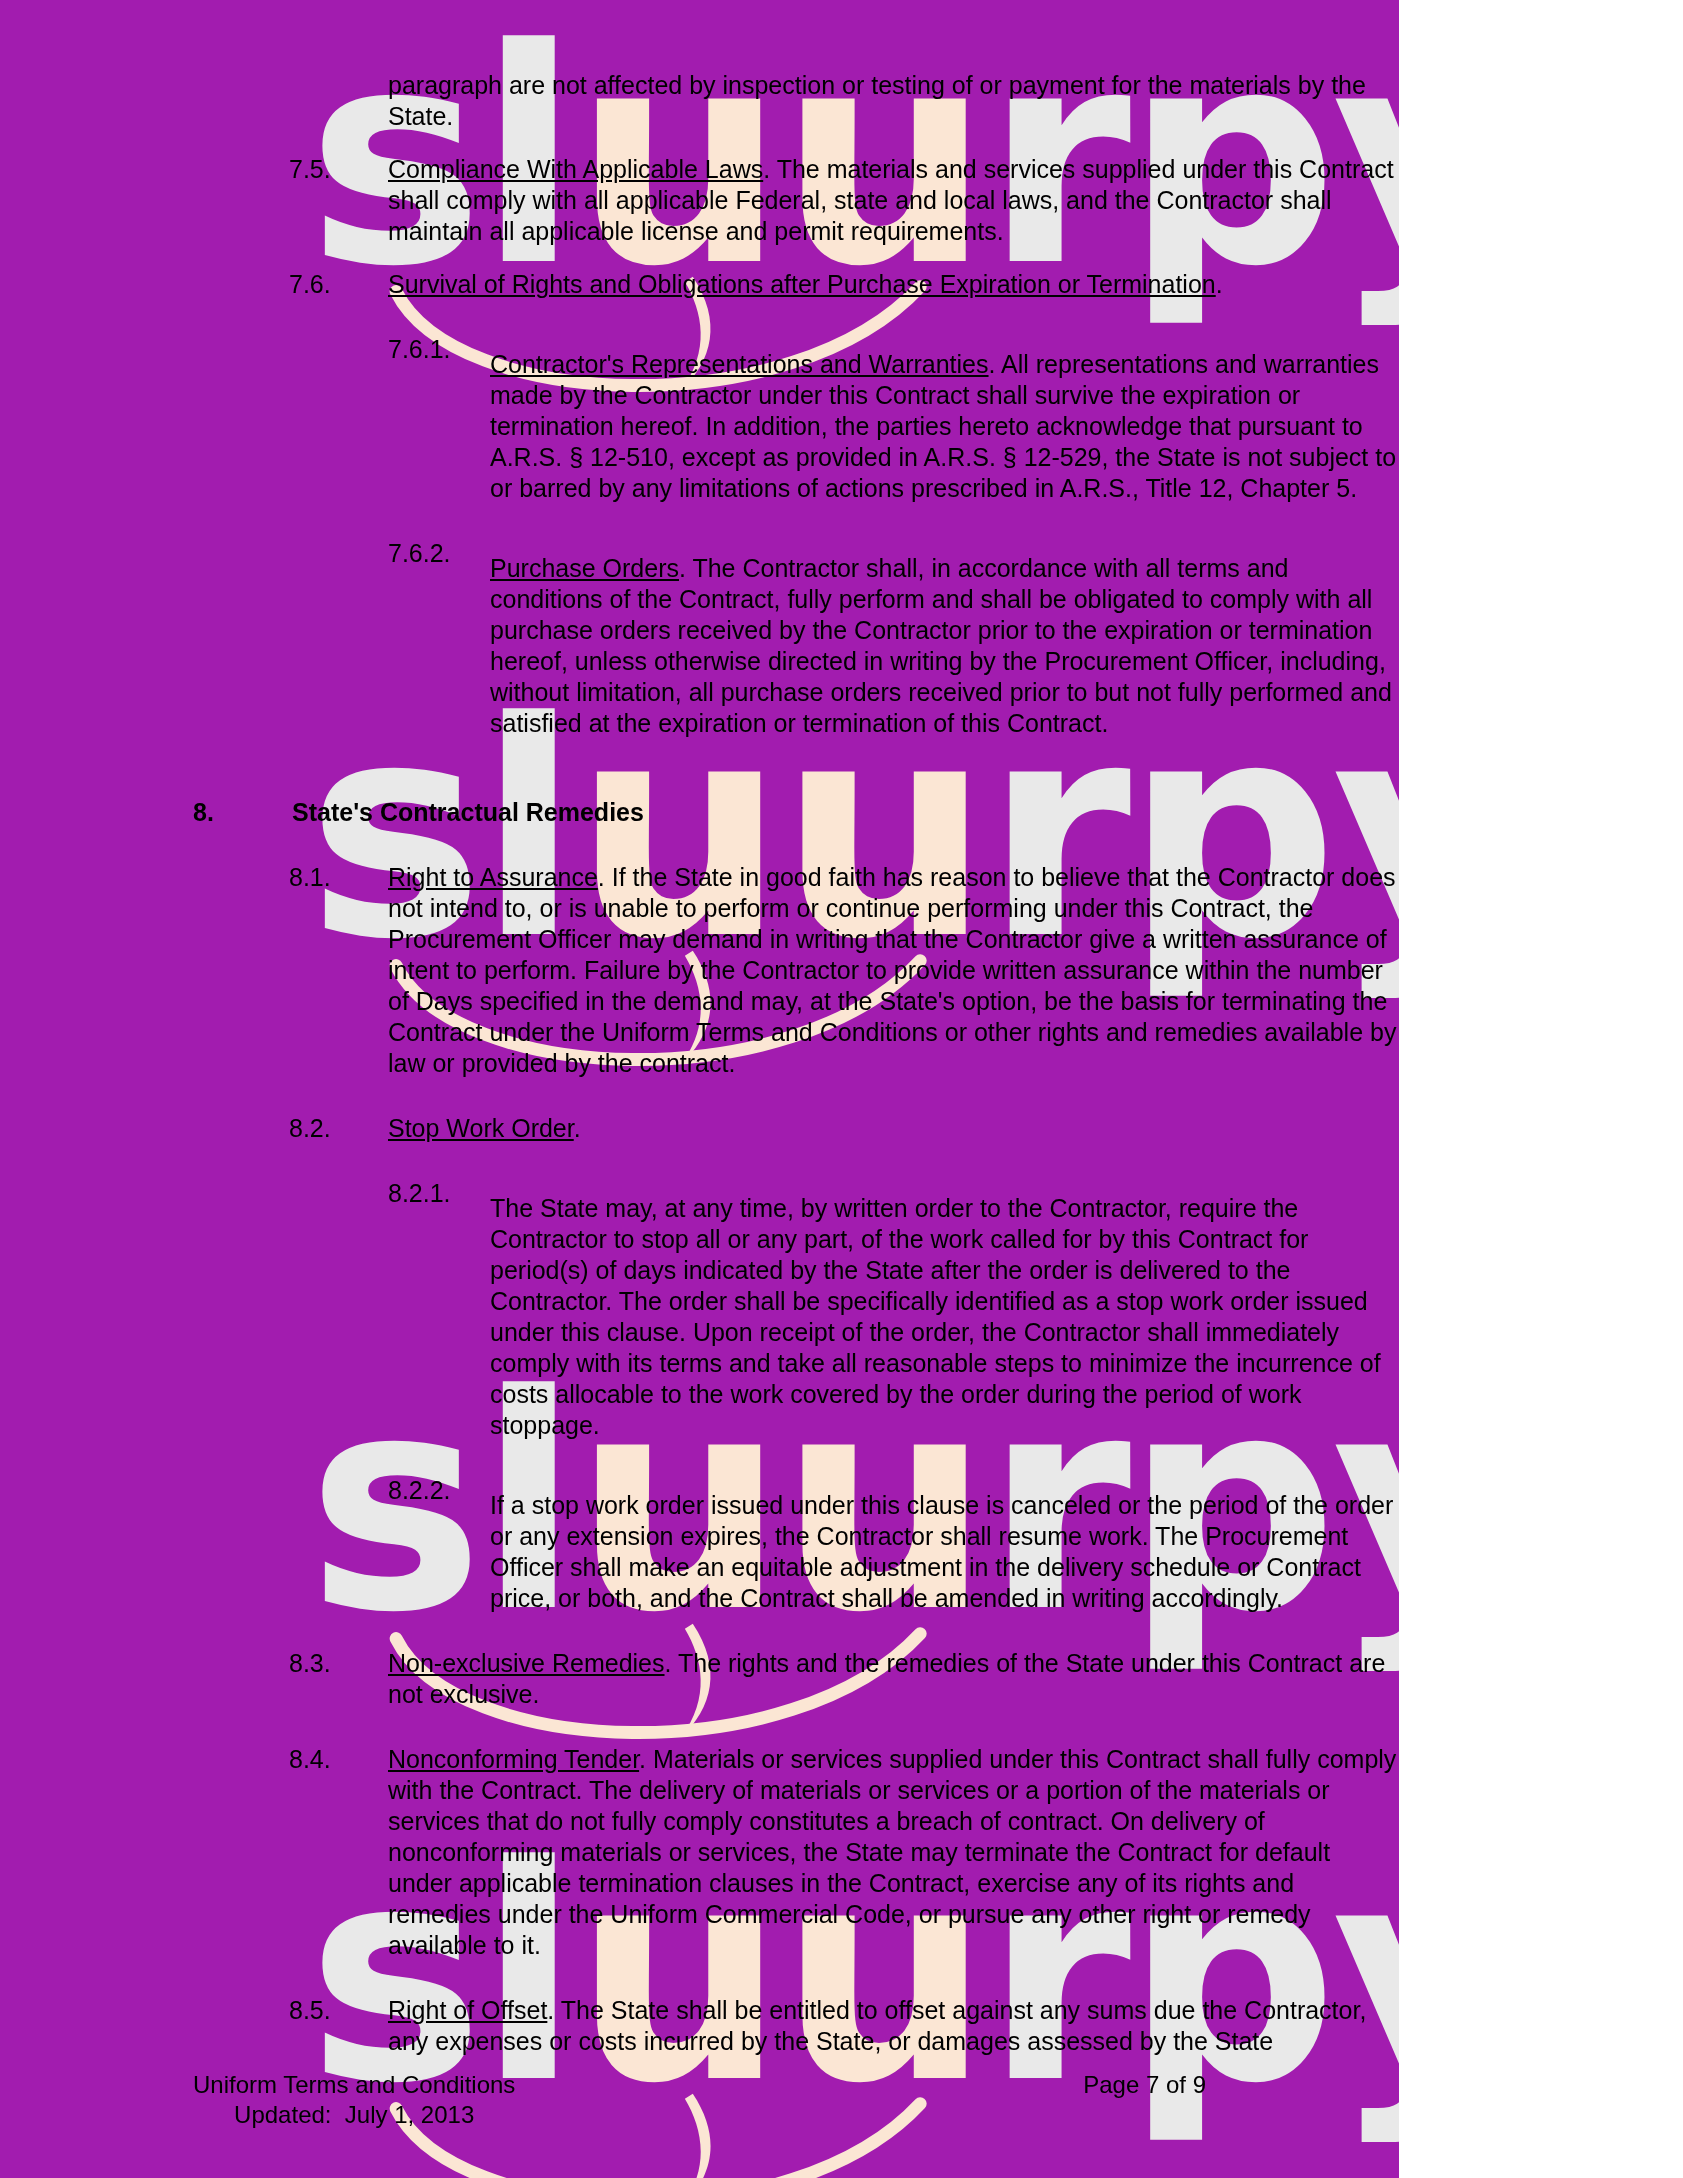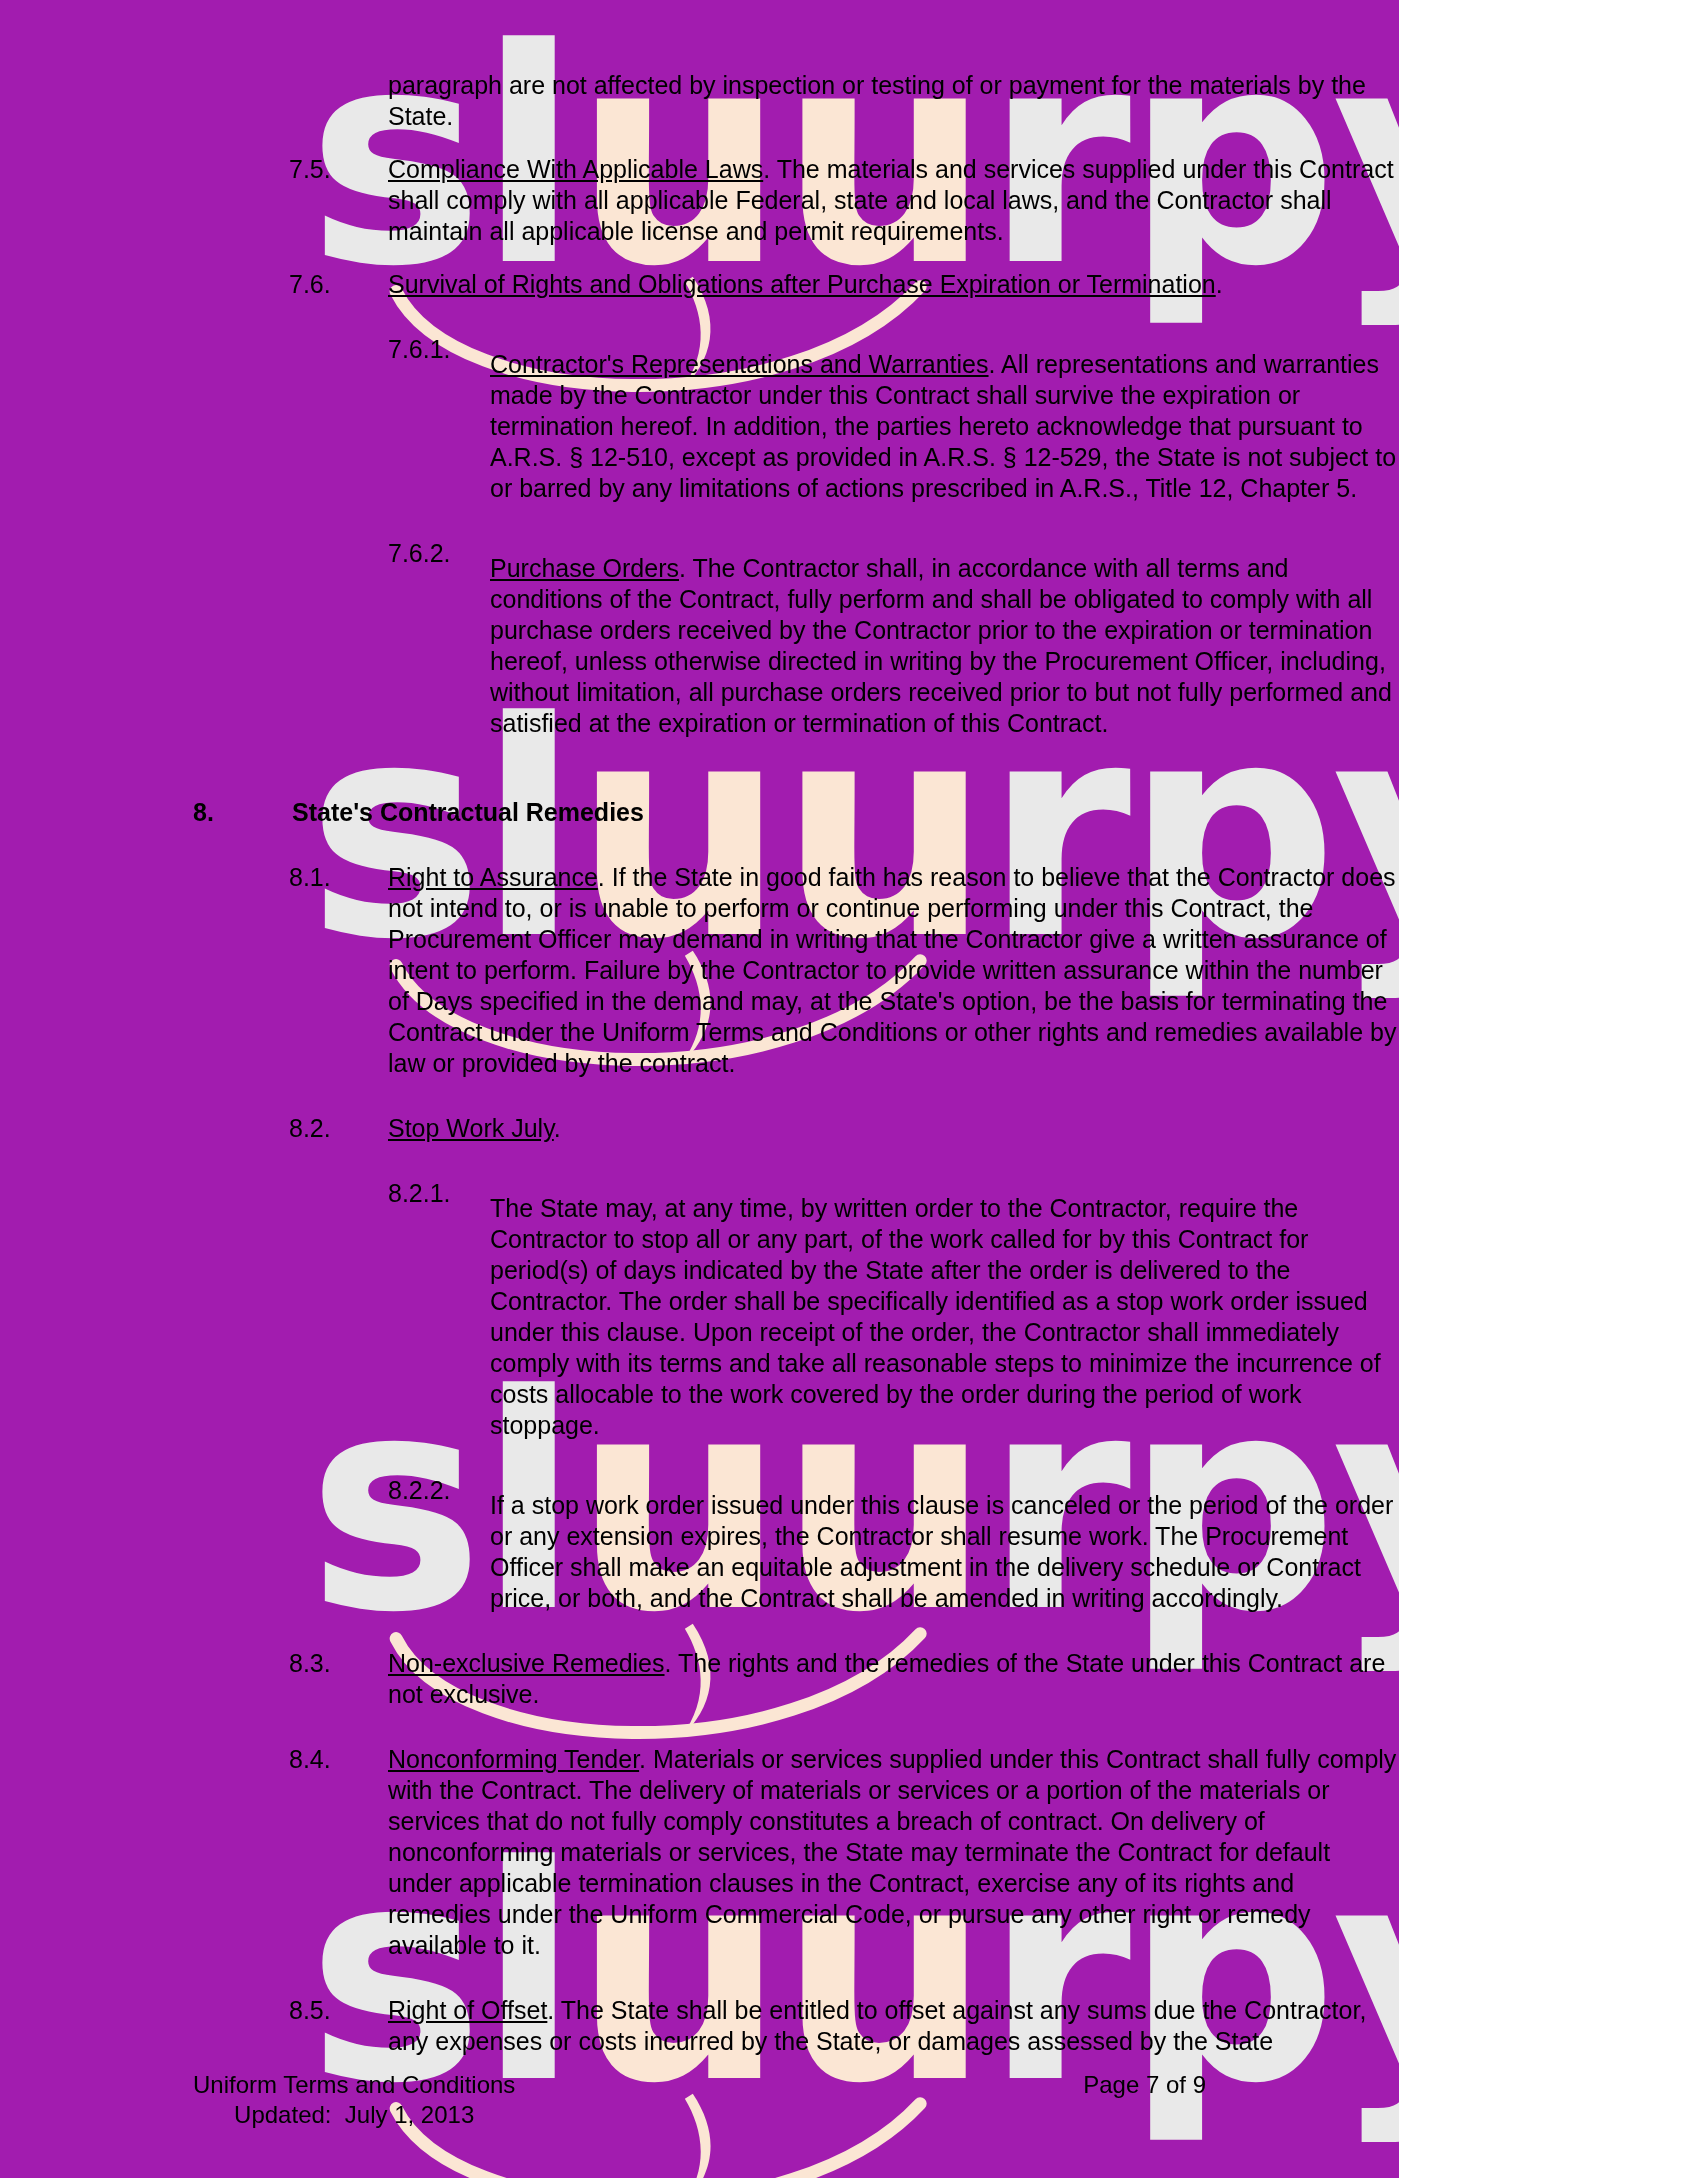--- a/index.html
+++ b/index.html
@@ -192,21 +192,21 @@
 
     <div class="block lvl-2">
       <div class="num">8.1.</div>
       <div class="body-text"><span class="u">Right to Assurance</span><span>.  If the State in good faith has reason to believe that the Contractor does not intend to, or is unable to perform or continue performing under this Contract, the Procurement Officer may demand in writing that the Contractor give a written assurance of intent to perform.  Failure by the Contractor to provide written assurance within the number of Days specified in the demand may, at the State's option, be the basis for terminating the Contract under the Uniform Terms and Conditions or other rights and remedies available by law or provided by the contract.</span></div>
     </div>
 
     <div class="sp-34"></div>
 
     <div class="block lvl-2">
       <div class="num">8.2.</div>
-      <div class="body-text"><span class="u">Stop Work July</span><span>.</span></div>
+      <div class="body-text"><span class="u">Stop Work Order</span><span>.</span></div>
     </div>
 
     <div class="sp-34"></div>
 
     <div class="block lvl-3">
       <div class="num">8.2.1.</div>
       <div class="body-text">The State may, at any time, by written order to the Contractor, require the Contractor to stop all or any part, of the work called for by this Contract for period(s) of days indicated by the State after the order is delivered to the Contractor.  The order shall be specifically identified as a stop work order issued under this clause.  Upon receipt of the order, the Contractor shall immediately comply with its terms and take all reasonable steps to minimize the incurrence of costs allocable to the work covered by the order during the period of work stoppage.</div>
     </div>
 
     <div class="sp-34"></div>

